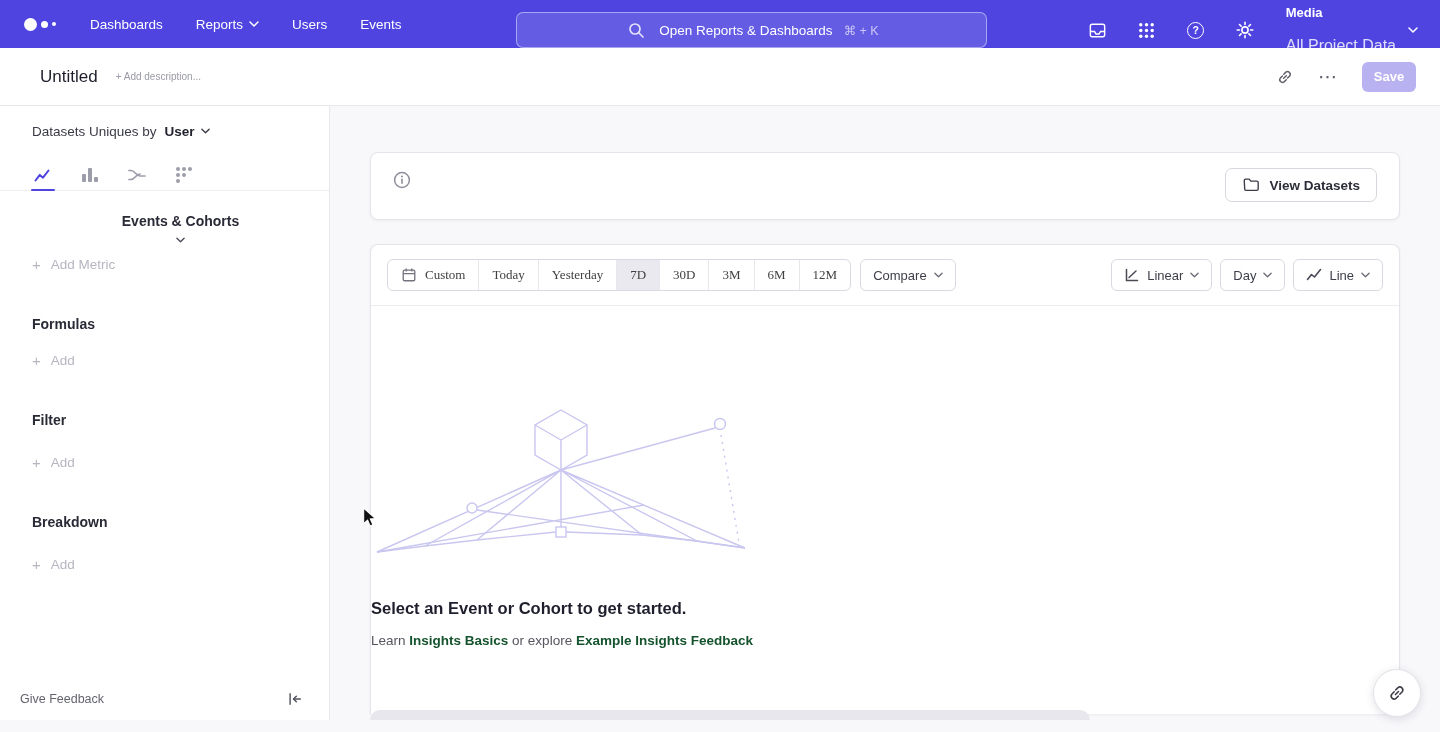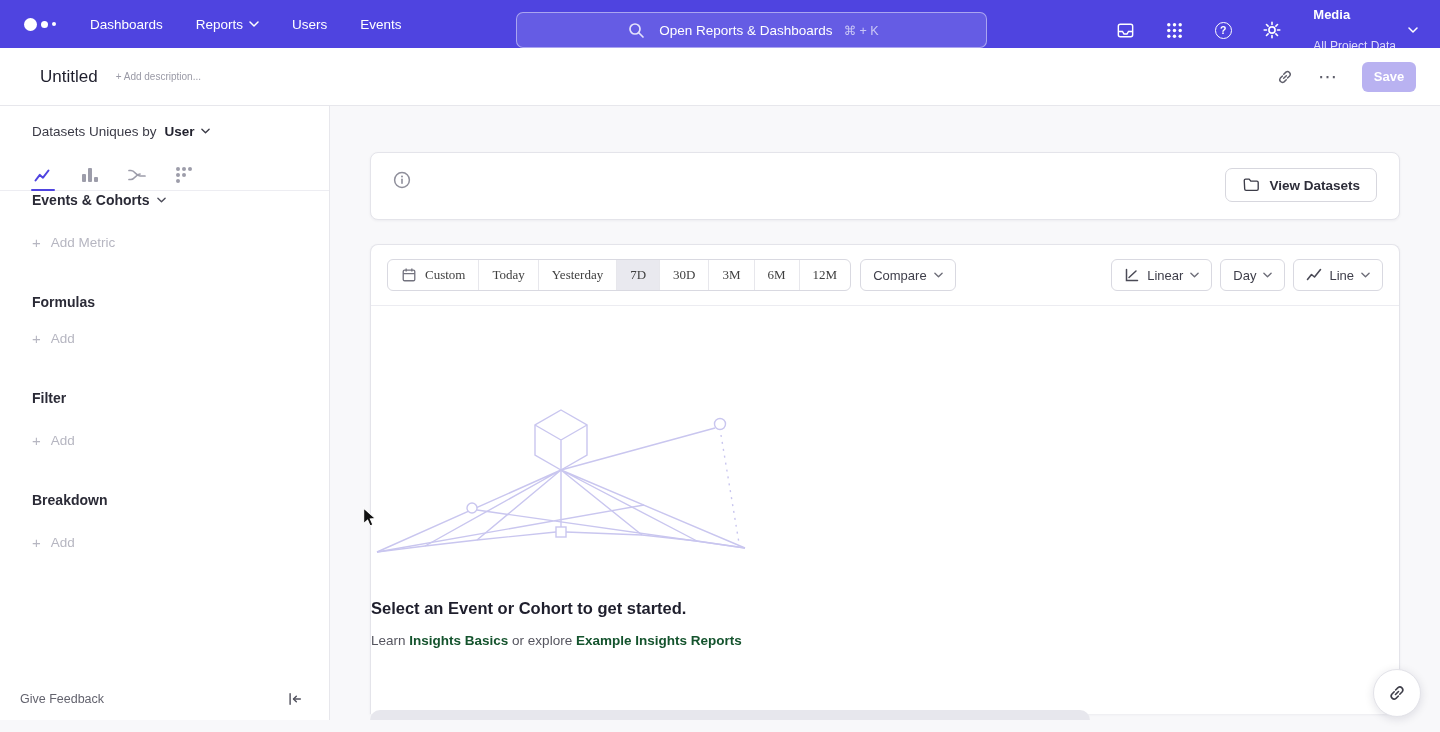--- a/index.html
+++ b/index.html
@@ -19,21 +19,21 @@
   .search { position:absolute; left:516px; top:12px; width:471px; height:36px; border-radius:7px;
             background:rgba(255,255,255,0.13); border:1px solid rgba(255,255,255,0.45);
             display:flex; align-items:center; justify-content:center; gap:11px; font-size:13.5px; cursor:pointer; }
   .search .ph { color:#fff; }
   .search .sc { color:rgba(255,255,255,0.65); font-size:12.5px; }
   .nav-right { position:absolute; right:0; top:0; height:60px; display:flex; align-items:center; gap:25px; padding-right:22px; }
   .nav-icon { display:flex; align-items:center; justify-content:center; width:24px; cursor:pointer; }
   .help-circle { width:17px; height:17px; border:1.5px solid #fff; border-radius:50%; display:flex; align-items:center; justify-content:center; font-size:10.5px; font-weight:700; color:#fff; }
   .project { display:flex; align-items:center; gap:12px; margin-left:4px; cursor:pointer; }
   .pname { font-size:13px; font-weight:700; line-height:1.2; }
-  .pscope { font-size:12px; color:rgba(255,255,255,0.82); margin-top:16px; white-space:nowrap; }
+  .pscope { font-size:16px; color:rgba(255,255,255,0.82); margin-top:16px; white-space:nowrap; }
 
   
   .report-header { height:58px; background:#fff; border-bottom:1px solid #e7e7ec; display:flex; align-items:center; padding:0 24px 0 40px; }
   .title { font-size:17px; font-weight:500; color:#1e1e2c; cursor:text; }
   .desc { margin-left:18px; font-size:10px; color:#9a9aa6; cursor:text; }
   .hdr-right { margin-left:auto; display:flex; align-items:center; gap:24px; }
   .icon-btn { color:#5f5f6b; cursor:pointer; display:flex; align-items:center; }
   .ellipsis { font-size:19px; color:#5f5f6b; letter-spacing:1px; line-height:1; cursor:pointer; }
   .save-btn { width:54px; height:30px; background:#b9b2f1; color:#fff; font-size:13px; font-weight:600; border:none; border-radius:6px; font-family:inherit; }
 
@@ -229,21 +229,21 @@
               <circle cx="10" cy="4" r="2"></circle>
               <circle cx="16" cy="4" r="2"></circle>
               <circle cx="4" cy="10" r="2"></circle>
               <circle cx="10" cy="10" r="2"></circle>
               <circle cx="4" cy="16" r="2"></circle>
             </svg>
         </span>
         <span class="tab-indicator"></span>
       </div>
 
-      <div class="sec-title" style="">
+      <div class="sec-title" style="margin-top:22px;flex-direction:column;">
         <span>Events &amp; Cohorts</span>
         <span class="chev sec-chev">
             <svg width="9" height="6" viewBox="0 0 10 6">
               <path d="M1 1l4 4 4-4" stroke="#4b4b58" stroke-width="1.5" fill="none" stroke-linecap="round" stroke-linejoin="round"></path>
             </svg>
           </span>
       </div>
       <div class="add-row" style="margin-top:24px;">
         <span class="plus">+</span>
         <span>Add Metric</span>
@@ -388,21 +388,21 @@
               <circle cx="101" cy="99" r="5"></circle>
               <circle cx="349" cy="15" r="5.5"></circle>
               <rect x="185" y="118" width="10" height="10"></rect>
             </g>
           </svg>
           <div class="empty-title">Select an Event or Cohort to get started.</div>
           <div class="empty-sub">
             <span>Learn</span>
             <a>Insights Basics</a>
             <span>or explore</span>
-            <a>Example Insights Reports</a>
+            <a>Example Insights Feedback</a>
           </div>
         </div>
       </div>
 
       <div class="bottom-panel"></div>
 
       <div class="fab">
         <span style="display:flex;">
           <svg width="20" height="20" viewBox="0 0 20 20" fill="none" stroke="#3f3f4a" stroke-width="1.6" stroke-linecap="round">
               <path d="M8.5 11.5l3-3"></path>

